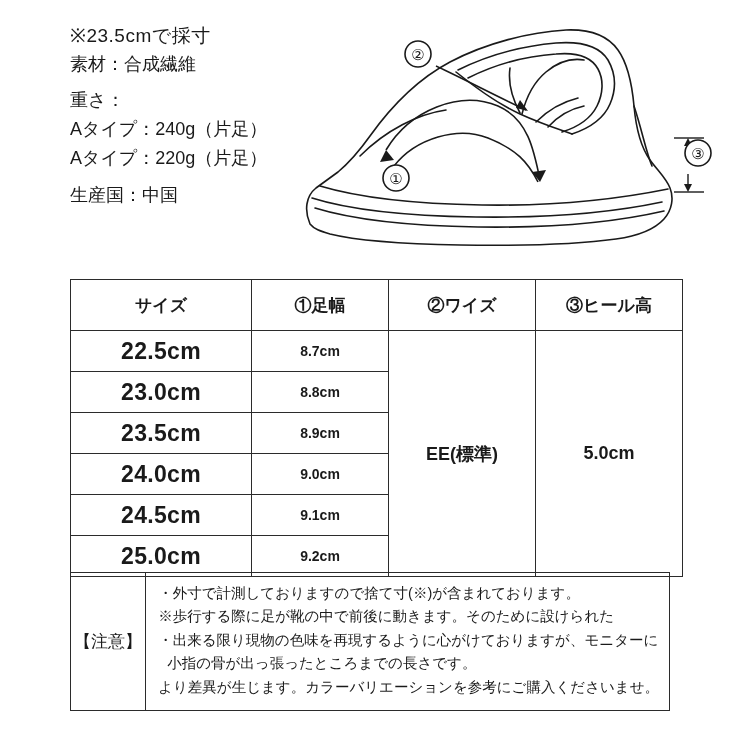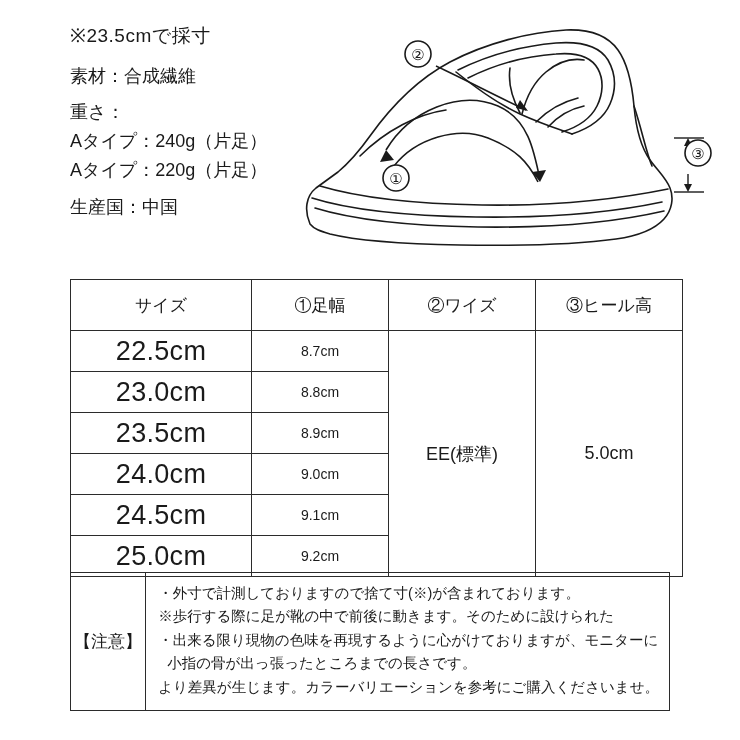--- a/index.html
+++ b/index.html
@@ -24,21 +24,21 @@
   
   .spec-block {
     position: absolute;
     left: 70px;
     top: 22px;
     width: 250px;
   }
   .spec-title {
     font-size: 19px;
     letter-spacing: 0.5px;
-    margin-bottom: 13px;
+    margin-bottom: 1px;
     white-space: nowrap;
   }
   .spec-line {
     font-size: 18px;
     line-height: 1.62;
     white-space: nowrap;
   }
   .spec-gap {
     height: 7px;
   }
@@ -57,36 +57,36 @@
     position: absolute;
     left: 70px;
     top: 279px;
     width: 600px;
     border-collapse: collapse;
     table-layout: fixed;
   }
   .size-table th, .size-table td {
     border: 1px solid #2b2b2b;
     text-align: center;
-    font-weight: normal;
+    font-weight: bold;
   }
   .size-table th {
     height: 48px;
     font-size: 17px;
   }
   .size-table td {
     height: 38px;
   }
   .col-size   { width: 178px; }
   .col-width  { width: 134px; }
   .col-wise   { width: 144px; }
   .col-heel   { width: 144px; }
 
   .cell-size {
-    font-size: 27px;
+    font-size: 23px;
     font-weight: bold;
     letter-spacing: 0.3px;
   }
   .cell-val {
     font-size: 14px;
   }
   .cell-merge {
     font-size: 18px;
   }
 

